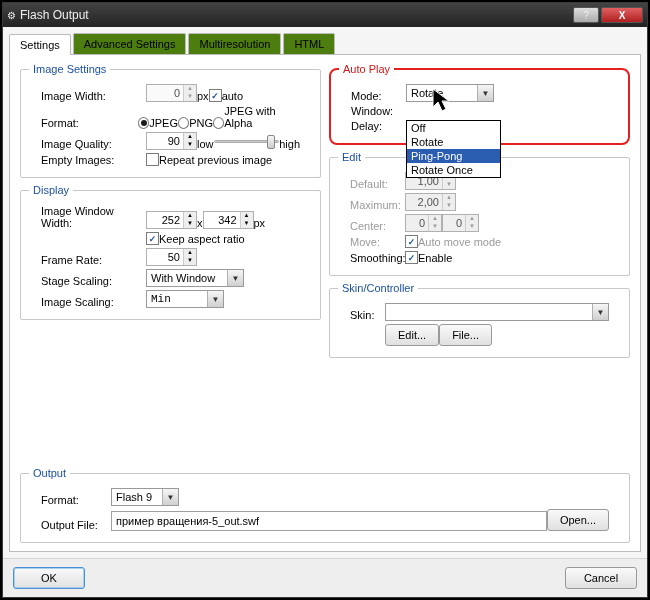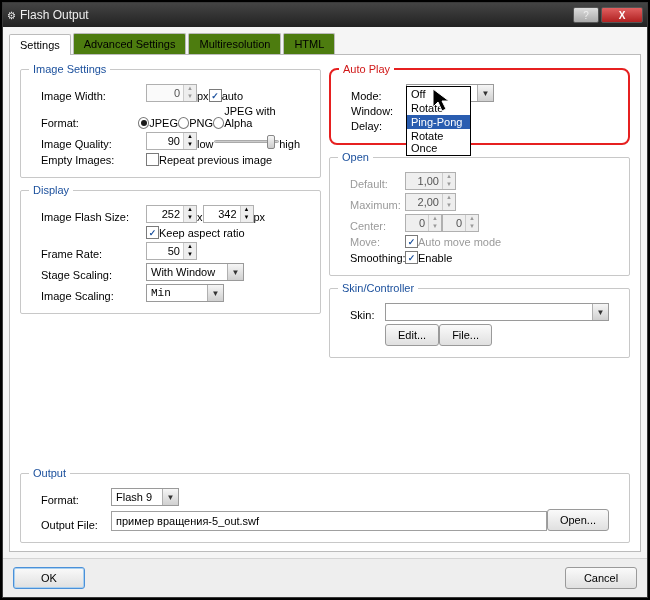--- a/index.html
+++ b/index.html
@@ -118,21 +118,21 @@
             <div class="row">
               <span class="lbl">Empty Images:</span>
               <span class="chk"></span>
               <span>Repeat previous image</span>
             </div>
           </fieldset>
 
           <fieldset>
             <legend>Display</legend>
             <div class="row">
-              <span class="lbl">Image Flash Size:</span>
+              <span class="lbl">Image Window Width:</span>
               <span class="spin">
                   <input value="252" style="">
                   <span class="btns">
                     <span class="b">▲</span>
                     <span class="b">▼</span>
                   </span>
                 </span>
               <span>x</span>
               <span class="spin">
                   <input value="342" style="">
@@ -178,41 +178,41 @@
 
         <div class="col">
 
           <fieldset class="hl" style="position:relative">
             <legend>Auto Play</legend>
             <div class="row">
               <span class="lbl2">Mode:</span>
               <span class="select" style="position:relative">
                 <input style="width: 70px;" value="Rotate">
                 <span class="arr">▼</span>
-                <div class="dropdown" style="top:1px;left:-1px;width:65px">
+                <div class="dropdown" style="top:35px;left:-1px;width:95px">
                   <div class="opt">Off</div>
                   <div class="opt">Rotate</div>
                   <div class="opt sel">Ping-Pong</div>
                   <div class="opt">Rotate Once</div>
                 </div>
               </span>
               <svg class="cursor-arrow" style="left:100px;top:12px" viewBox="0 0 24 28">
                   <path d="M2 2 L2 20 L7 15 L11 24 L15 22 L11 14 L18 14 Z" fill="#000" stroke="#fff" stroke-width="1"></path>
                 </svg>
             </div>
             <div class="row">
                 <span class="lbl2">Window:</span>
               </div>
             <div class="row">
                 <span class="lbl2">Delay:</span>
               </div>
           </fieldset>
 
           <fieldset>
-            <legend>Open</legend>
+            <legend>Edit</legend>
             <div class="row disabled">
               <span class="lbl2">Default:</span>
               <span class="spin">
                   <input disabled="" value="1,00" style="">
                   <span class="btns">
                     <span class="b">▲</span>
                     <span class="b">▼</span>
                   </span>
                 </span>
             </div>

